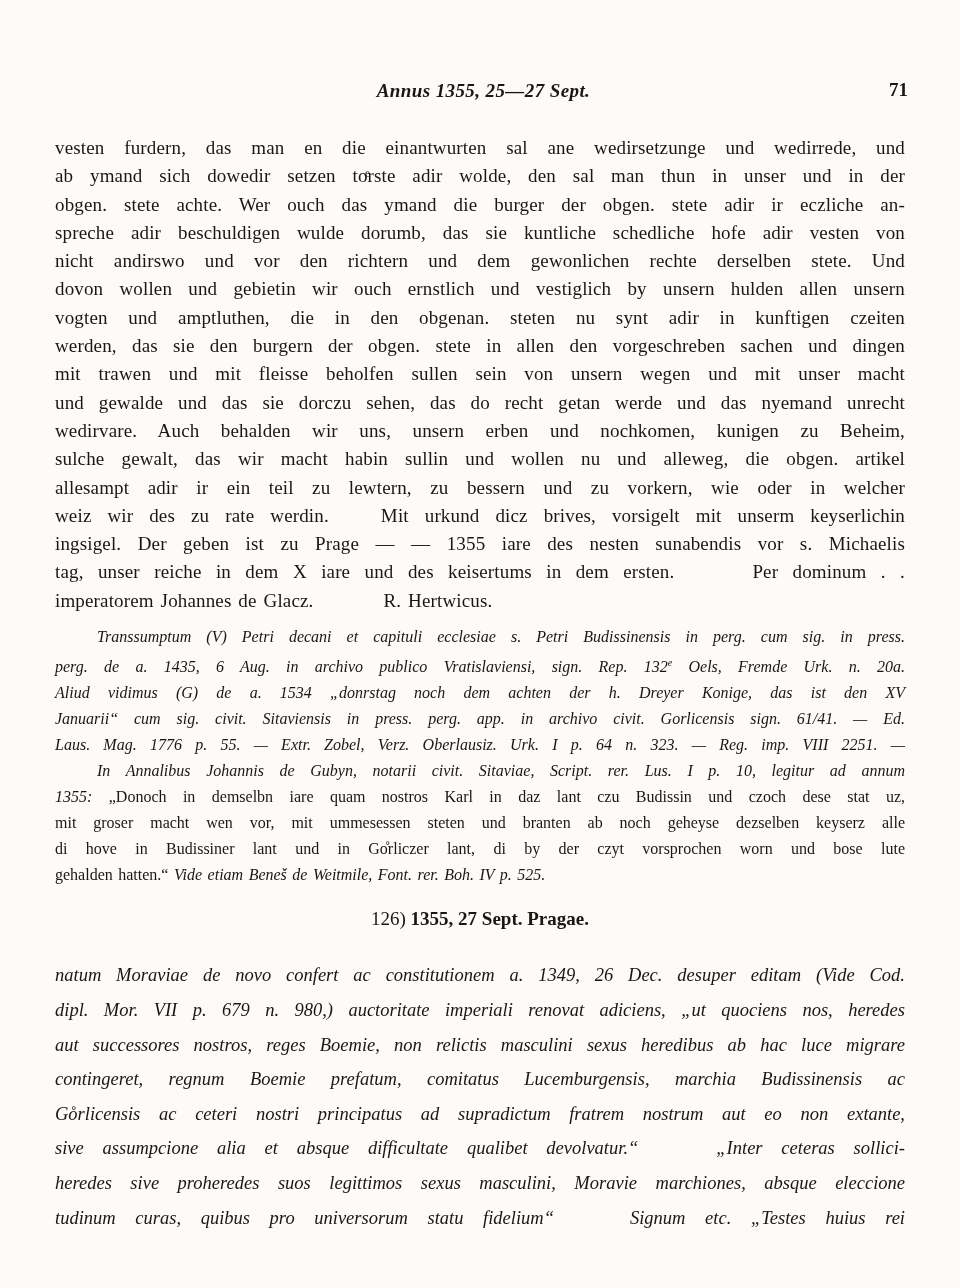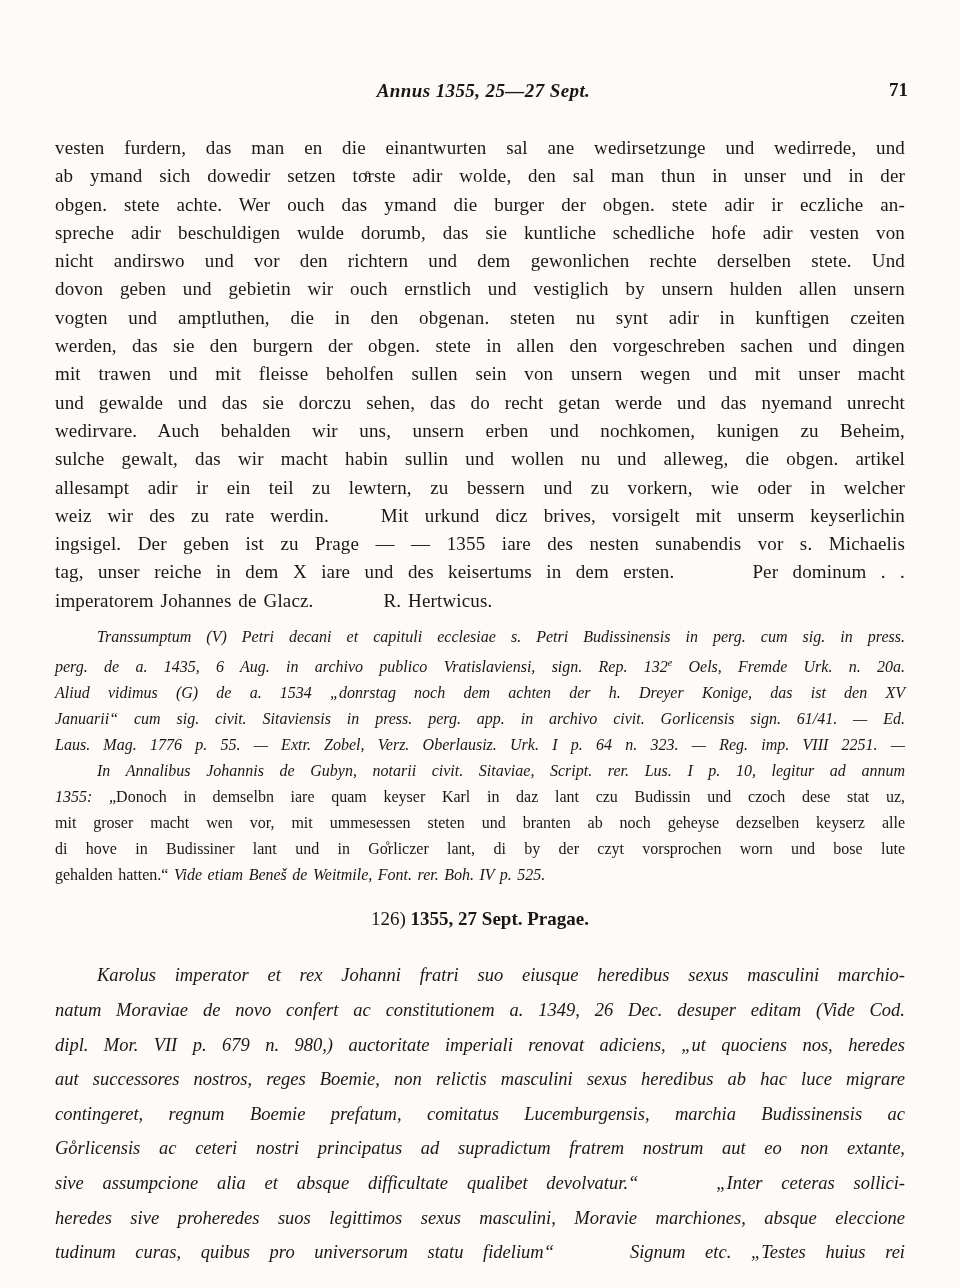--- a/index.html
+++ b/index.html
@@ -44,50 +44,49 @@
     <span class="title">Annus 1355, 25—27 Sept.</span>
     <span class="pagenum">71</span>
   </div>
   <div class="textcol">
     <div class="block body">
         <div class="line j"><span class="r">vesten furdern, das man en die einantwurten sal ane wedirsetzunge und wedirrede, und</span></div>
         <div class="line j"><span class="r">ab ymand sich dowedir setzen toͤrste adir wolde, den sal man thun in unser und in der</span></div>
         <div class="line j"><span class="r">obgen. stete achte. Wer ouch das ymand die burger der obgen. stete adir ir eczliche an-</span></div>
         <div class="line j"><span class="r">spreche adir beschuldigen wulde dorumb, das sie kuntliche schedliche hofe adir vesten von</span></div>
         <div class="line j"><span class="r">nicht andirswo und vor den richtern und dem gewonlichen rechte derselben stete. Und</span></div>
-        <div class="line j"><span class="r">dovon geben und gebietin wir ouch ernstlich und vestiglich by unsern hulden allen unsern</span></div>
+        <div class="line j"><span class="r">dovon wollen und gebietin wir ouch ernstlich und vestiglich by unsern hulden allen unsern</span></div>
         <div class="line j"><span class="r">vogten und amptluthen, die in den obgenan. steten nu synt adir in kunftigen czeiten</span></div>
         <div class="line j"><span class="r">werden, das sie den burgern der obgen. stete in allen den vorgeschreben sachen und dingen</span></div>
         <div class="line j"><span class="r">mit trawen und mit fleisse beholfen sullen sein von unsern wegen und mit unser macht</span></div>
         <div class="line j"><span class="r">und gewalde und das sie dorczu sehen, das do recht getan werde und das nyemand unrecht</span></div>
         <div class="line j"><span class="r">wedirvare. Auch behalden wir uns, unsern erben und nochkomen, kunigen zu Beheim,</span></div>
         <div class="line j"><span class="r">sulche gewalt, das wir macht habin sullin und wollen nu und alleweg, die obgen. artikel</span></div>
         <div class="line j"><span class="r">allesampt adir ir ein teil zu lewtern, zu bessern und zu vorkern, wie oder in welcher</span></div>
         <div class="line j"><span class="r">weiz wir des zu rate werdin.</span><span class="gap" style="width: 52px;"></span><span class="r">Mit urkund dicz brives, vorsigelt mit unserm keyserlichin</span></div>
         <div class="line j"><span class="r">ingsigel. Der geben ist zu Prage — — 1355 iare des nesten sunabendis vor s. Michaelis</span></div>
         <div class="line j"><span class="r">tag, unser reiche in dem X iare und des keisertums in dem ersten.</span><span class="gap" style="width: 78px;"></span><span class="r">Per dominum . .</span></div>
         <div class="line"><span class="r">imperatorem Johannes de Glacz.</span><span class="gap" style="width: 70px;"></span><span class="r">R. Hertwicus.</span></div>
       </div>
     <div class="block notes">
         <div class="line j ind"><span class="i">Transsumptum (V) Petri decani et capituli ecclesiae s. Petri Budissinensis in perg. cum sig. in press.</span></div>
         <div class="line j"><span class="i">perg. de a. 1435, 6 Aug. in archivo publico Vratislaviensi, sign. Rep. 132</span><span class="sup">e</span><span class="i"> Oels, Fremde Urk. n. 20a.</span></div>
         <div class="line j"><span class="i">Aliud vidimus (G) de a. 1534 „donrstag noch dem achten der h. Dreyer Konige, das ist den XV</span></div>
         <div class="line j"><span class="i">Januarii“ cum sig. civit. Sitaviensis in press. perg. app. in archivo civit. Gorlicensis sign. 61/41. — Ed.</span></div>
         <div class="line j"><span class="i">Laus. Mag. 1776 p. 55. — Extr. Zobel, Verz. Oberlausiz. Urk. I p. 64 n. 323. — Reg. imp. VIII 2251. —</span></div>
         <div class="line j ind"><span class="i">In Annalibus Johannis de Gubyn, notarii civit. Sitaviae, Script. rer. Lus. I p. 10, legitur ad annum</span></div>
-        <div class="line j"><span class="i">1355: </span><span class="r">„Donoch in demselbn iare quam keyser Karl in daz lant czu Budissin und czoch dese stat uz,</span></div>
+        <div class="line j"><span class="i">1355: </span><span class="r">„Donoch in demselbn iare quam nostros Karl in daz lant czu Budissin und czoch dese stat uz,</span></div>
         <div class="line j"><span class="r">mit groser macht wen vor, mit ummesessen steten und branten ab noch geheyse dezselben keyserz alle</span></div>
         <div class="line j"><span class="r">di hove in Budissiner lant und in Go̊rliczer lant, di by der czyt vorsprochen worn und bose lute</span></div>
         <div class="line"><span class="r">gehalden hatten.“ </span><span class="i">Vide etiam Beneš de Weitmile, Font. rer. Boh. IV p. 525.</span></div>
       </div>
     <div class="block headline">
         <div class="line a-center"><span class="r">126) </span><span class="b">1355, 27 Sept. Pragae.</span></div>
       </div>
     <div class="block latin">
-        <div class="line j ind"><span class="i">Karolus imperator et rex Johanni fratri suo eiusque heredibus sexus masculini marchio-</span></div>
         <div class="line j"><span class="i">natum Moraviae de novo confert ac constitutionem a. 1349, 26 Dec. desuper editam (Vide Cod.</span></div>
         <div class="line j"><span class="i">dipl. Mor. VII p. 679 n. 980,) auctoritate imperiali renovat adiciens, „ut quociens nos, heredes</span></div>
         <div class="line j"><span class="i">aut successores nostros, reges Boemie, non relictis masculini sexus heredibus ab hac luce migrare</span></div>
         <div class="line j"><span class="i">contingeret, regnum Boemie prefatum, comitatus Lucemburgensis, marchia Budissinensis ac</span></div>
         <div class="line j"><span class="i">Go̊rlicensis ac ceteri nostri principatus ad supradictum fratrem nostrum aut eo non extante,</span></div>
         <div class="line j"><span class="i">sive assumpcione alia et absque difficultate qualibet devolvatur.“</span><span class="gap" style="width: 78px;"></span><span class="i">„Inter ceteras sollici-</span></div>
         <div class="line j"><span class="i">heredes sive proheredes suos legittimos sexus masculini, Moravie marchiones, absque eleccione</span></div>
         <div class="line j"><span class="i">tudinum curas, quibus pro universorum statu fidelium“</span><span class="gap" style="width: 76px;"></span><span class="i">Signum etc. „Testes huius rei</span></div>
       </div>
   </div>

